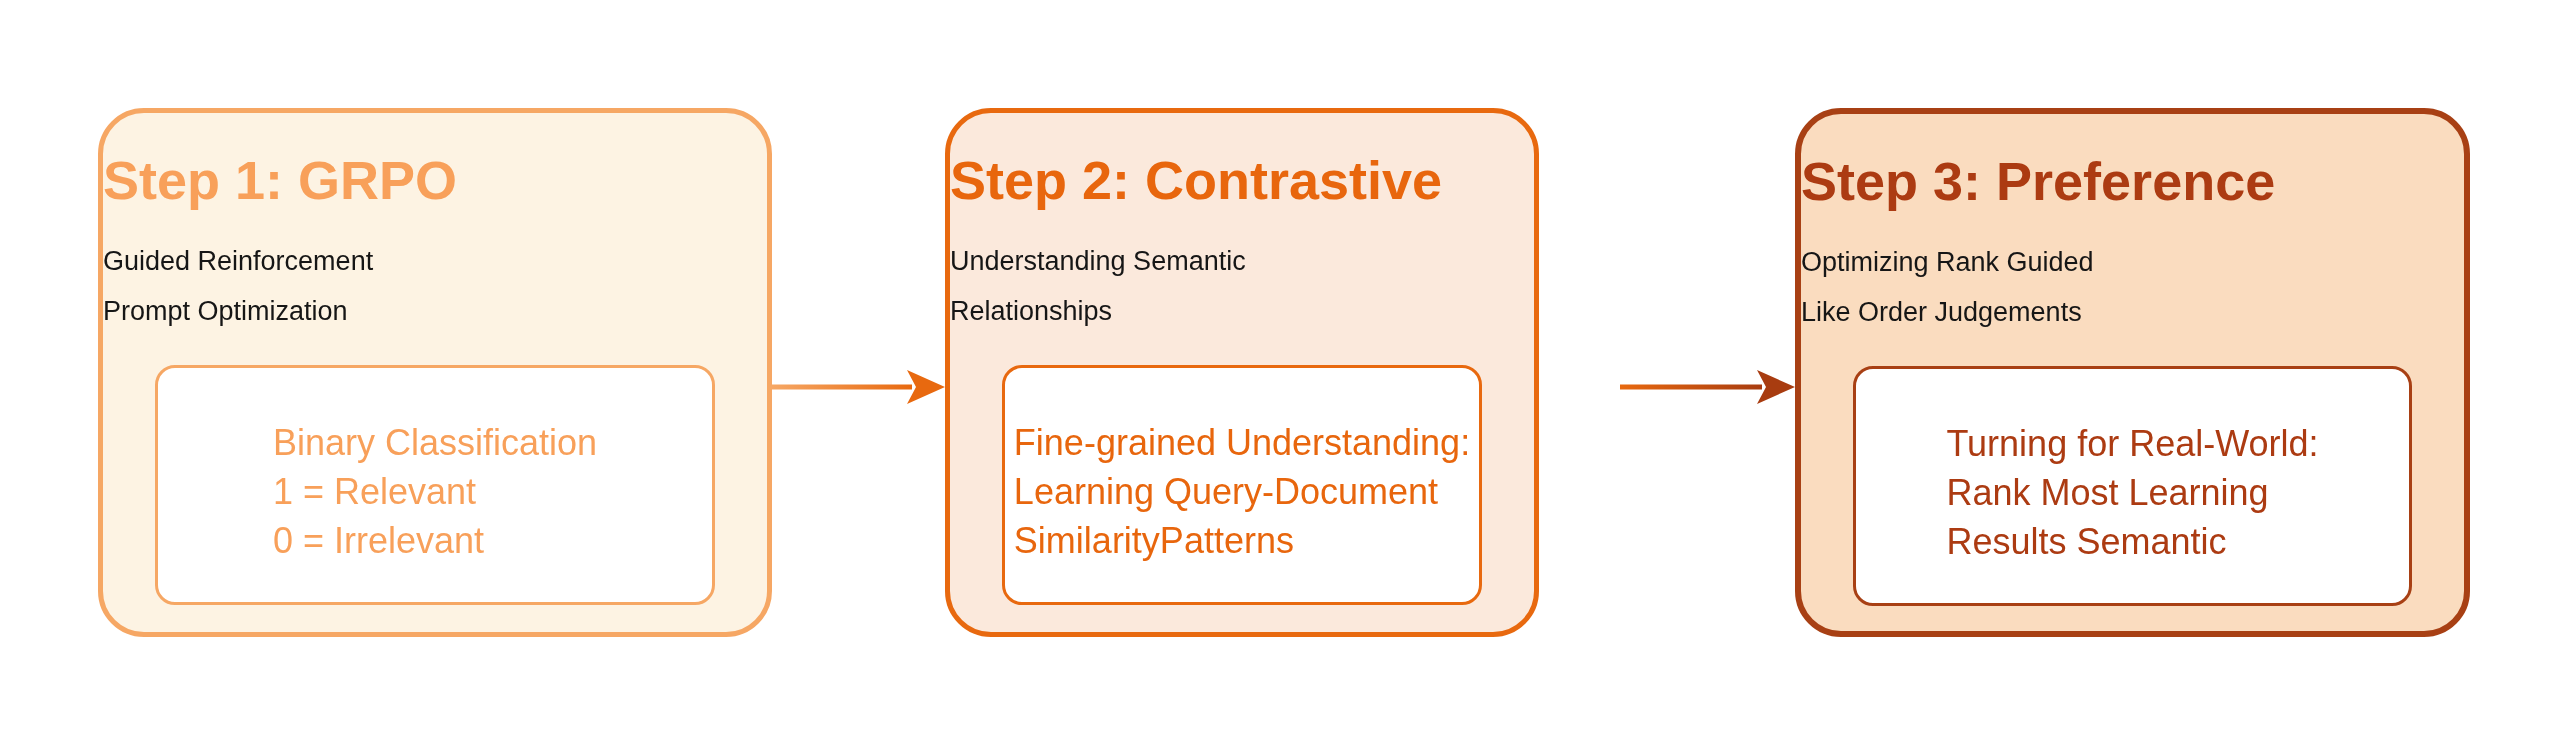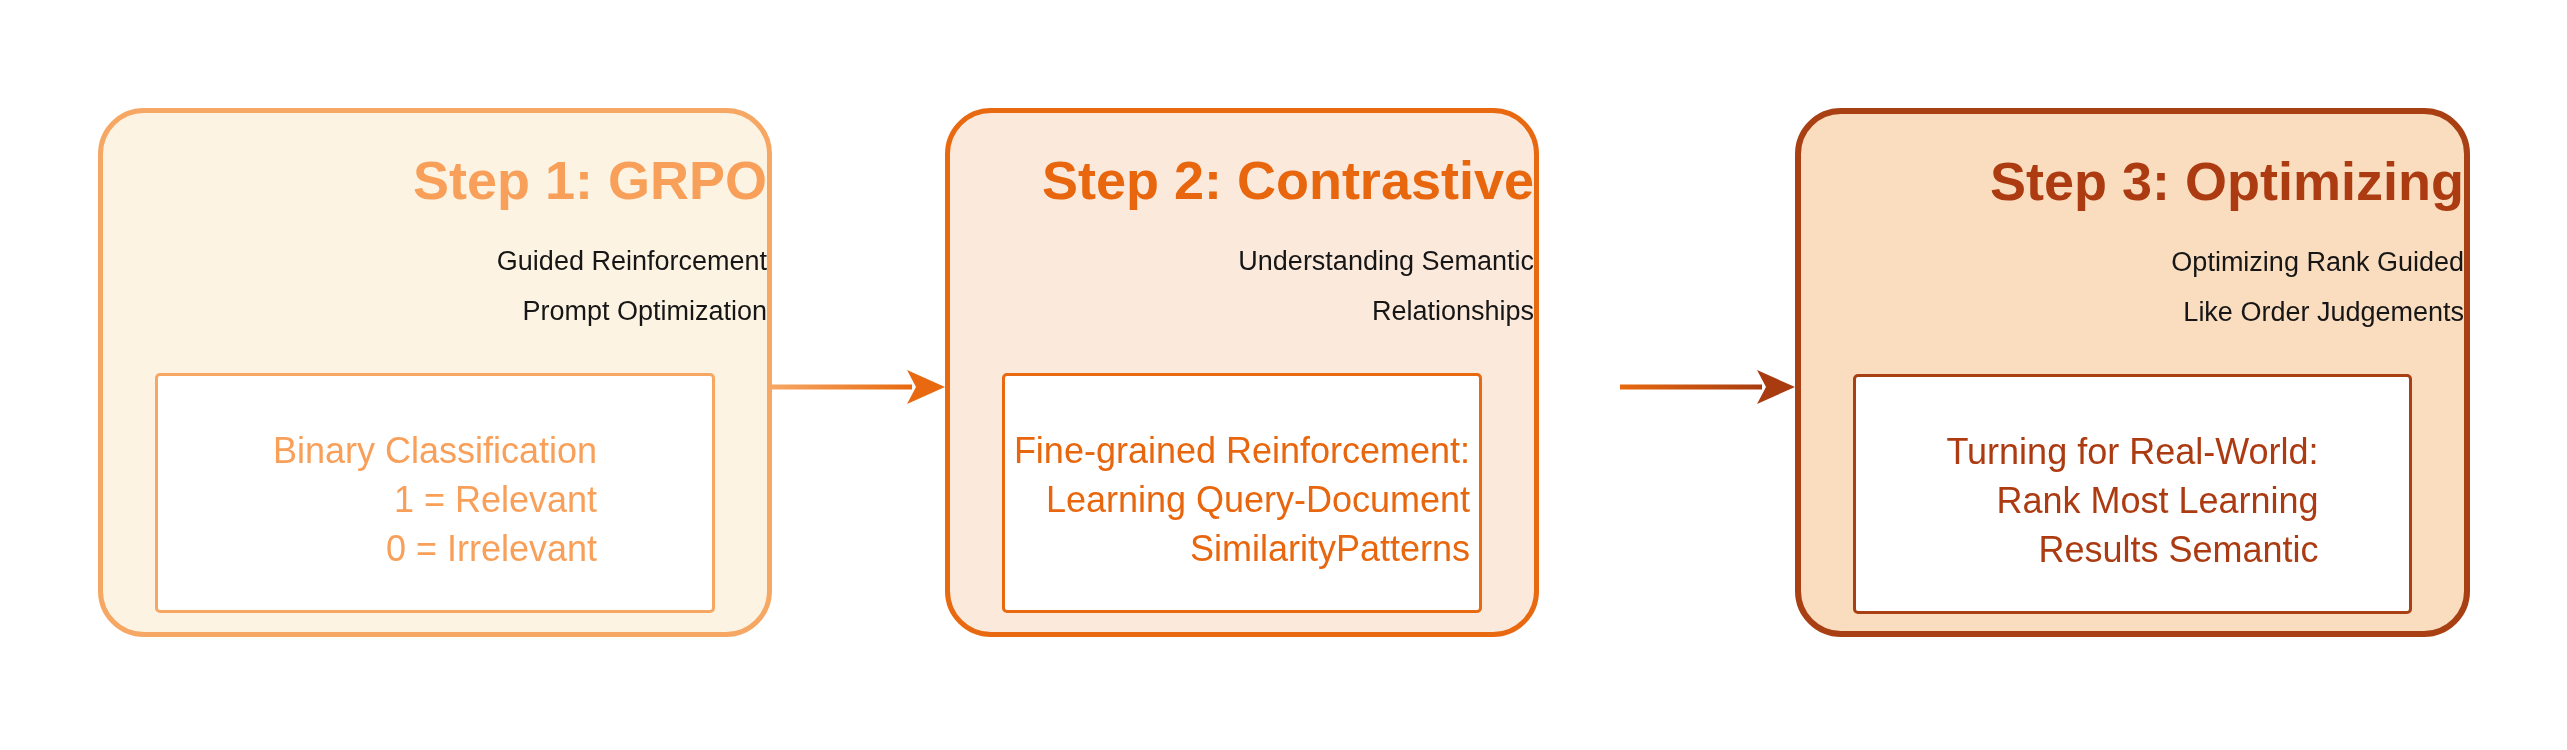--- a/index.html
+++ b/index.html
@@ -17,21 +17,21 @@
   }
   .step {
     position: absolute;
     top: 108px;
     width: 674px;
     height: 529px;
     box-sizing: border-box;
     background: var(--bg);
     border: 5px solid var(--border);
     border-radius: 46px;
-    text-align: right;
+    text-align: left;
   }
   .step-1 { left: 98px; }
   .step-2 { left: 945px; width: 594px; }
   .step-3 { left: 1795px; width: 675px; border-width: 6px; }
   .title {
     margin: 37px 0 0 0;
     font-size: 54px;
     line-height: 60px;
     font-weight: 700;
     color: var(--accent);
@@ -40,26 +40,26 @@
     margin-top: 26px;
     font-size: 27px;
     line-height: 50px;
     font-weight: 400;
     color: #161616;
   }
   .detail {
     position: absolute;
     left: 52px;
     right: 52px;
-    top: 260px;
+    top: 252px;
     height: 240px;
     box-sizing: border-box;
     background: #FFFFFF;
     border: 3px solid var(--border);
-    border-radius: 5px;
+    border-radius: 20px;
     display: flex;
     align-items: center;
     justify-content: center;
     padding-top: 12px;
     font-size: 36px;
     line-height: 49px;
     color: var(--accent);
   }
   .arrow {
     position: absolute;
@@ -101,40 +101,40 @@
   </svg>
 
   <section class="step step-2" style="--bg: #FBE9DC; --border: #E8690F; --accent: #E8660D;">
     <h2 class="title">Step 2: Contrastive</h2>
     <div class="subtitle">
       <div>Understanding Semantic</div>
       <div>Relationships</div>
     </div>
     <div class="detail">
       <div>
-        <div>Fine-grained Reinforcement:</div>
+        <div>Fine-grained Understanding:</div>
         <div>Learning Query-Document</div>
         <div>SimilarityPatterns</div>
       </div>
     </div>
   </section>
 
   <svg class="arrow arrow-2" width="175" height="44" viewBox="0 0 175 44">
     <defs>
       <linearGradient id="grad1" x1="0" y1="0" x2="1" y2="0">
         <stop offset="0" stop-color="#E8690F"></stop>
         <stop offset="1" stop-color="#A83C10"></stop>
       </linearGradient>
     </defs>
     <rect x="0" y="19.5" width="142" height="5" fill="url(#grad1)"></rect>
     <polygon points="137,5 175,22 137,39 146,22" fill="#A83C10"></polygon>
   </svg>
 
   <section class="step step-3" style="--bg: #FADCBF; --border: #A84014; --accent: #AC3B12;">
-    <h2 class="title">Step 3: Optimizing</h2>
+    <h2 class="title">Step 3: Preference</h2>
     <div class="subtitle">
       <div>Optimizing Rank Guided</div>
       <div>Like Order Judgements</div>
     </div>
     <div class="detail">
       <div>
         <div>Turning for Real-World:</div>
         <div>Rank Most Learning</div>
         <div>Results Semantic</div>
       </div>

